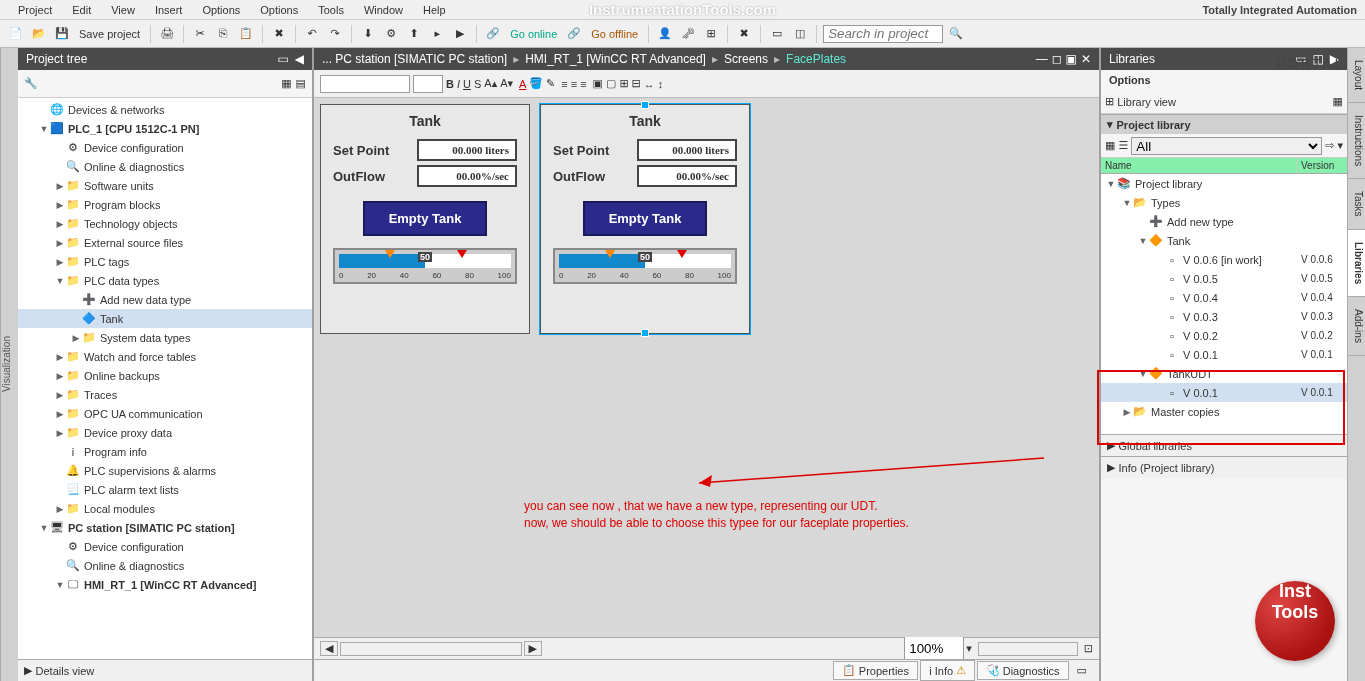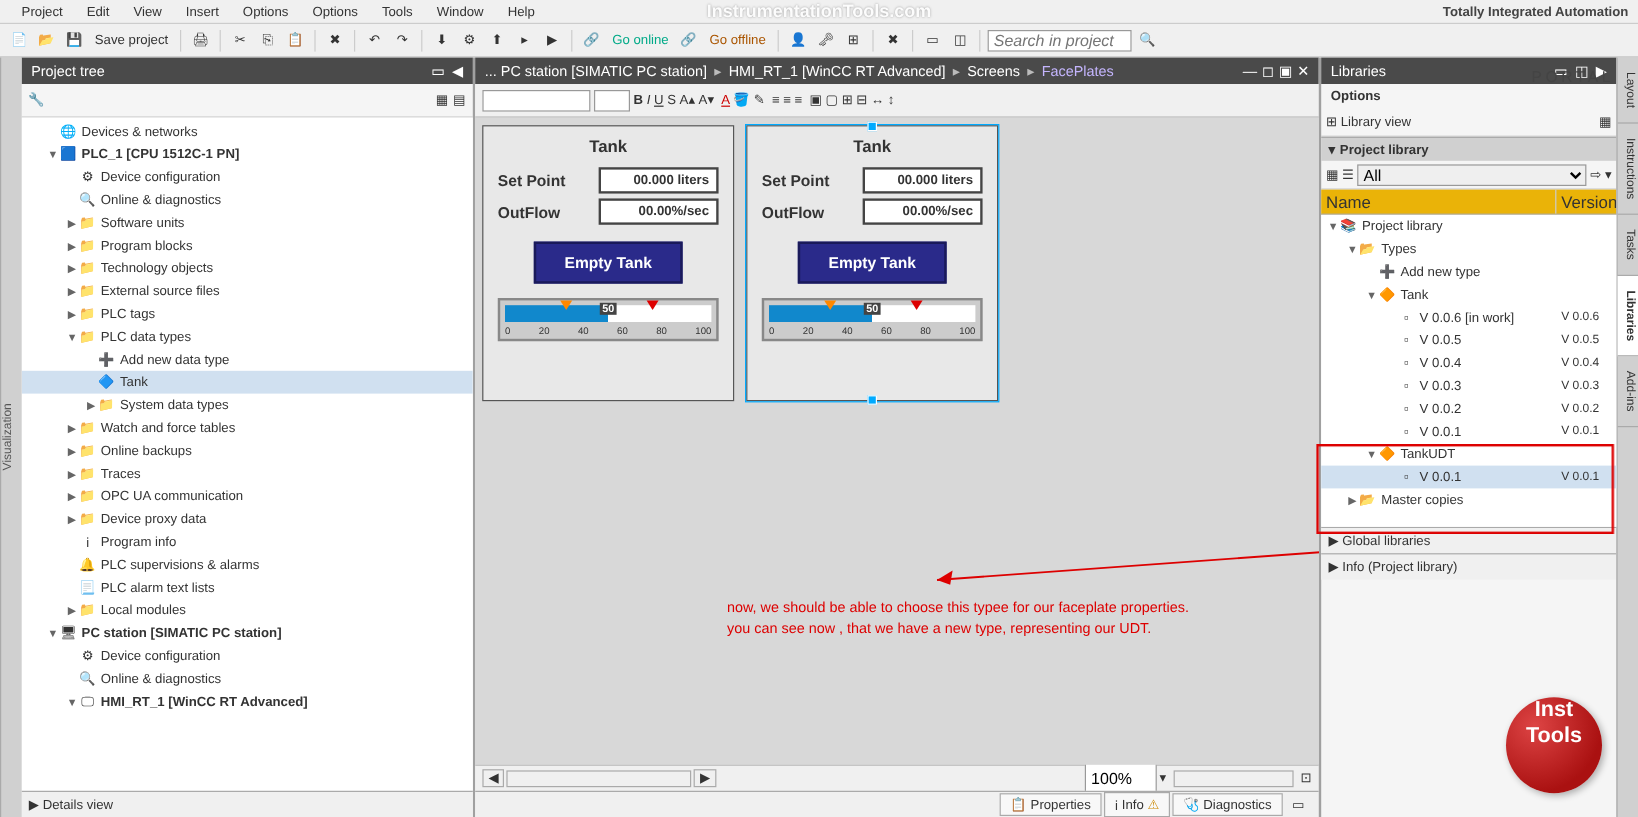--- a/index.html
+++ b/index.html
@@ -19,58 +19,58 @@
 .toolbar .go-online { color: #0a8; }
 .toolbar .go-offline { color: #a50; }
 .toolbar input { height: 18px; padding: 0 4px; border: 1px solid #999; font-style: italic; color: #888; width: 120px; }
 .portal-label { position: absolute; right: 20px; top: 28px; font-weight: normal; letter-spacing: 3px; color: #444; font-size: 13px; margin-top: 28px; }
 
 
 .main { display: flex; height: calc(100% - 48px); }
 .left-rail { width: 18px; background: #d0d0d0; border-right: 1px solid #aaa; writing-mode: vertical-rl; text-align: center; padding: 10px 0; font-size: 10px; color: #555; transform: rotate(180deg); }
 
 
-.project-panel { width: 378px; background: #f5f5f5; border-right: 2px solid #a0a0a0; display: flex; flex-direction: column; }
+.project-panel { width: 296px; background: #f5f5f5; border-right: 2px solid #a0a0a0; display: flex; flex-direction: column; }
 .panel-title { background: #4a4a4a; color: #fff; padding: 4px 8px; display: flex; align-items: center; justify-content: space-between; font-size: 12px; }
 .panel-title .ctrls { display: flex; gap: 6px; }
 .tabs { display: flex; background: #e0e0e0; border-bottom: 1px solid #aaa; }
 .tab { padding: 4px 12px; background: #f8f8f8; border: 1px solid #aaa; border-bottom: none; margin-right: 2px; font-weight: bold; }
 .tab-toolbar { height: 28px; display: flex; align-items: center; padding: 0 6px; gap: 4px; border-bottom: 1px solid #ccc; }
 .tree { flex: 1; overflow-y: auto; padding: 2px 0; background: #fff; }
 .tree-row { display: flex; align-items: center; padding: 1px 4px; height: 19px; cursor: pointer; white-space: nowrap; }
 .tree-row.selected { background: #d0e0f0; }
 .indent-1 { padding-left: 20px; }
 .indent-2 { padding-left: 36px; }
 .indent-3 { padding-left: 52px; }
 .exp { width: 12px; text-align: center; color: #666; cursor: pointer; font-size: 9px; }
 .ticon { width: 14px; height: 14px; margin-right: 4px; display: inline-flex; align-items: center; justify-content: center; }
 .details-bar { height: 22px; border-top: 1px solid #aaa; display: flex; align-items: center; padding: 0 6px; background: #f0f0f0; }
 
 
 .center { flex: 1; display: flex; flex-direction: column; background: #e0e0e0; }
 .breadcrumb { background: #4a4a4a; color: #fff; padding: 4px 8px; display: flex; align-items: center; gap: 6px; font-size: 12px; }
 .breadcrumb .bc-link { color: #fff; cursor: pointer; }
-.breadcrumb .bc-link.last { color: #c4b5fd; }
+.breadcrumb .bc-link.last { color: #5eead4; }
 .breadcrumb .bc-sep { color: #bbb; }
 .breadcrumb .win-ctrls { margin-left: auto; display: flex; gap: 4px; }
 .edit-toolbar { height: 28px; background: #f0f0f0; display: flex; align-items: center; padding: 0 6px; gap: 3px; border-bottom: 1px solid #bbb; }
 .edit-toolbar input, .edit-toolbar select { height: 18px; border: 1px solid #999; padding: 0 2px; }
 .canvas-wrap { flex: 1; position: relative; overflow: auto; }
 .canvas { position: absolute; inset: 0; background-image: radial-gradient(circle, #888 0.5px, transparent 0.5px); background-size: 6px 6px; background-color: #d8d8d8; }
 
 
 .faceplate { position: absolute; width: 210px; height: 230px; background: #e8e8e8; border: 1px solid #555; }
 .faceplate.selected { outline: 1px solid #0af; }
 .faceplate.selected::before, .faceplate.selected::after { content: ''; position: absolute; width: 6px; height: 6px; background: #0af; border: 1px solid #fff; }
 .faceplate.selected::before { top: -4px; left: 50%; transform: translateX(-50%); }
 .faceplate.selected::after { bottom: -4px; left: 50%; transform: translateX(-50%); }
 .fp-title { text-align: center; font-weight: bold; padding: 8px 0; font-size: 14px; }
 .fp-row { display: flex; justify-content: space-between; align-items: center; padding: 2px 12px; }
 .fp-label { font-weight: bold; font-size: 13px; }
-.fp-value { background: #fff; border: 2px solid #444; padding: 3px 6px; font-family: Liberation Sans, sans-serif; font-weight: bold; min-width: 100px; text-align: right; }
+.fp-value { background: #fff; border: 2px solid #444; padding: 3px 6px; font-family: Liberation Serif, serif; font-weight: bold; min-width: 100px; text-align: right; }
 .fp-button { margin: 12px auto; display: block; background: #2a2a8a; color: #fff; border: 2px solid #1a1a5a; padding: 8px 24px; font-weight: bold; font-size: 13px; cursor: pointer; }
 .fp-slider { margin: 8px 12px; height: 36px; background: #ccc; border: 2px solid #888; position: relative; }
 .fp-slider-inner { position: absolute; left: 4px; right: 4px; top: 4px; bottom: 14px; background: linear-gradient(to right, #18c 50%, #fff 50%); }
 .fp-slider-ticks { position: absolute; left: 4px; right: 4px; bottom: 2px; display: flex; justify-content: space-between; font-size: 8px; }
 .fp-marker { position: absolute; top: 0; width: 0; height: 0; border-left: 5px solid transparent; border-right: 5px solid transparent; }
 .fp-marker.orange { border-top: 8px solid #f80; left: 28%; }
 .fp-marker.red { border-top: 8px solid #d00; left: 68%; }
 .fp-center-label { position: absolute; top: 2px; left: 50%; transform: translateX(-50%); font-size: 9px; font-weight: bold; background: #444; color: #fff; padding: 0 2px; }
 
 
@@ -86,21 +86,21 @@
 
 .right-panel { width: 248px; background: #f5f5f5; border-left: 2px solid #a0a0a0; display: flex; flex-direction: column; }
 .right-rail { width: 18px; background: #d0d0d0; border-left: 1px solid #aaa; display: flex; flex-direction: column; }
 .right-rail .vtab { writing-mode: vertical-rl; padding: 12px 1px; font-size: 10px; border-bottom: 1px solid #aaa; text-align: center; cursor: pointer; }
 .right-rail .vtab.active { background: #fff; font-weight: bold; }
 .lib-section { border-top: 1px solid #aaa; }
 .lib-header { background: #d0d0d0; padding: 3px 6px; font-weight: bold; display: flex; align-items: center; gap: 4px; }
 .lib-toolbar { height: 24px; display: flex; align-items: center; padding: 0 4px; gap: 3px; border-bottom: 1px solid #ccc; }
 .lib-toolbar select { height: 18px; flex: 1; border: 1px solid #999; }
 .lib-tree { background: #fff; min-height: 260px; }
-.lib-cols { display: flex; background: #eab308; border-bottom: 1px solid #aaa; font-size: 14px; align-items: center; }
+.lib-cols { display: flex; background: #86efac; border-bottom: 1px solid #aaa; font-size: 10px; align-items: center; }
 .lib-cols .c1 { flex: 1; padding: 2px 4px; border-right: 1px solid #ccc; }
 .lib-cols .c2 { width: 50px; padding: 2px 4px; }
 .lib-row { display: flex; align-items: center; height: 19px; cursor: pointer; }
 .lib-row .c1 { flex: 1; display: flex; align-items: center; padding: 0 2px; }
 .lib-row .c2 { width: 50px; padding: 0 4px; font-size: 10px; }
 .lib-row.selected { background: #d0e0f0; }
 .redbox { position: absolute; border: 2px solid #d00; pointer-events: none; }
 
 .footer-row { height: 22px; border-top: 1px solid #aaa; display: flex; align-items: center; padding: 0 6px; background: #f0f0f0; }
 
@@ -417,22 +417,22 @@
                 <span>100</span>
             </div>
           </div>
         </div>
 
         <svg class="arrow-svg" style="left:380px; top:300px;" width="360" height="100">
           <line x1="350" y1="60" x2="5" y2="85" stroke="#d00" stroke-width="1.5"></line>
           <polygon points="5,85 18,77 16,89" fill="#d00"></polygon>
         </svg>
         <div class="annotation-text" style="left:210px; top:400px;">
+          <div>you can see now , that we have a new type, representing our UDT.</div>
           <div>now, we should be able to choose this typee for our faceplate properties.</div>
-          <div>you can see now , that we have a new type, representing our UDT.</div>
         </div>
       </div>
     </div>
     <div class="status-center">
       <span style="border:1px solid #aaa;padding:0 4px;">◀</span>
       <span style="flex:0.5;border:1px solid #aaa;height:14px;"></span>
       <span style="border:1px solid #aaa;padding:0 4px;">▶</span>
       <span class="spacer"></span>
       <input class="zoom-input" value="100%" style="">
       <span>▾</span>

